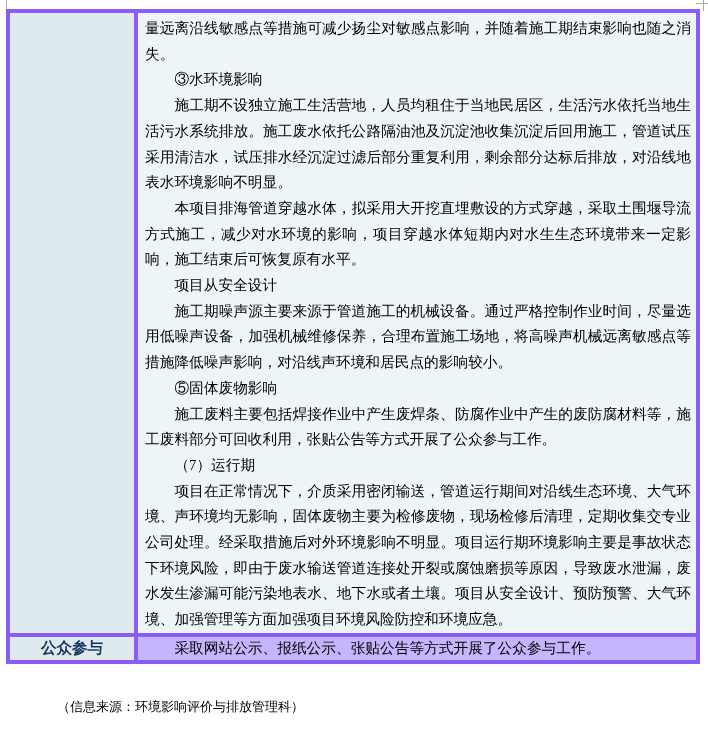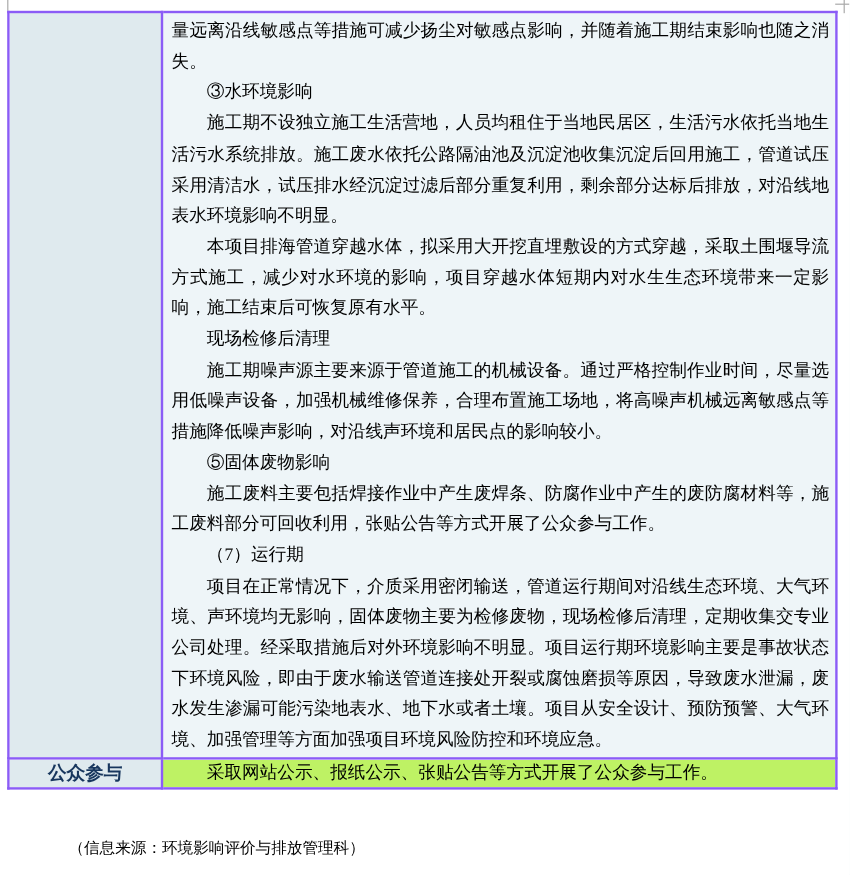--- a/index.html
+++ b/index.html
@@ -24,21 +24,21 @@
 
   table.doc-table {
     position: absolute;
     left: 6px;
     top: 9px;
     width: 690px;
     border-collapse: collapse;
     table-layout: fixed;
   }
   .doc-table td {
-    border: 2px solid #8b5cf6;
+    border: 4px solid #8b5cf6;
     overflow: hidden;
   }
   col.col-label   { width: 128px; }
   col.col-content { width: 562px; }
 
   td.label-cell {
     background: #dfeaee;
     text-align: center;
     vertical-align: middle;
     color: #17365d;
@@ -55,21 +55,21 @@
     font-size: 14.7px;
     line-height: 25.7px;
   }
   .para {
     text-align: justify;
     text-justify: inter-character;
   }
   .para.indent { text-indent: 2em; }
 
   td.public-cell {
-    background: #bef264;
+    background: #c4b5fd;
     vertical-align: middle;
     padding-top: 0;
     line-height: 18px;
   }
 
   .caption {
     position: absolute;
     left: 57px;
     top: 694px;
     font-size: 13px;
@@ -93,21 +93,21 @@
       <col class="col-content">
     </colgroup>
     <tbody>
         <tr class="row-main">
       <td class="label-cell"></td>
       <td class="content-cell">
         <div class="para">量远离沿线敏感点等措施可减少扬尘对敏感点影响，并随着施工期结束影响也随之消失。</div>
         <div class="para indent">③水环境影响</div>
         <div class="para indent">施工期不设独立施工生活营地，人员均租住于当地民居区，生活污水依托当地生活污水系统排放。施工废水依托公路隔油池及沉淀池收集沉淀后回用施工，管道试压采用清洁水，试压排水经沉淀过滤后部分重复利用，剩余部分达标后排放，对沿线地表水环境影响不明显。</div>
         <div class="para indent">本项目排海管道穿越水体，拟采用大开挖直埋敷设的方式穿越，采取土围堰导流方式施工，减少对水环境的影响，项目穿越水体短期内对水生生态环境带来一定影响，施工结束后可恢复原有水平。</div>
-        <div class="para indent">现场检修后清理</div>
+        <div class="para indent">项目从安全设计</div>
         <div class="para indent">施工期噪声源主要来源于管道施工的机械设备。通过严格控制作业时间，尽量选用低噪声设备，加强机械维修保养，合理布置施工场地，将高噪声机械远离敏感点等措施降低噪声影响，对沿线声环境和居民点的影响较小。</div>
         <div class="para indent">⑤固体废物影响</div>
         <div class="para indent">施工废料主要包括焊接作业中产生废焊条、防腐作业中产生的废防腐材料等，施工废料部分可回收利用，张贴公告等方式开展了公众参与工作。</div>
         <div class="para indent">（7）运行期</div>
         <div class="para indent">项目在正常情况下，介质采用密闭输送，管道运行期间对沿线生态环境、大气环境、声环境均无影响，固体废物主要为检修废物，现场检修后清理，定期收集交专业公司处理。经采取措施后对外环境影响不明显。项目运行期环境影响主要是事故状态下环境风险，即由于废水输送管道连接处开裂或腐蚀磨损等原因，导致废水泄漏，废水发生渗漏可能污染地表水、地下水或者土壤。项目从安全设计、预防预警、大气环境、加强管理等方面加强项目环境风险防控和环境应急。</div>
       </td>
     </tr>
     <tr class="row-public">
       <td class="label-cell">公众参与</td>
       <td class="content-cell public-cell">

